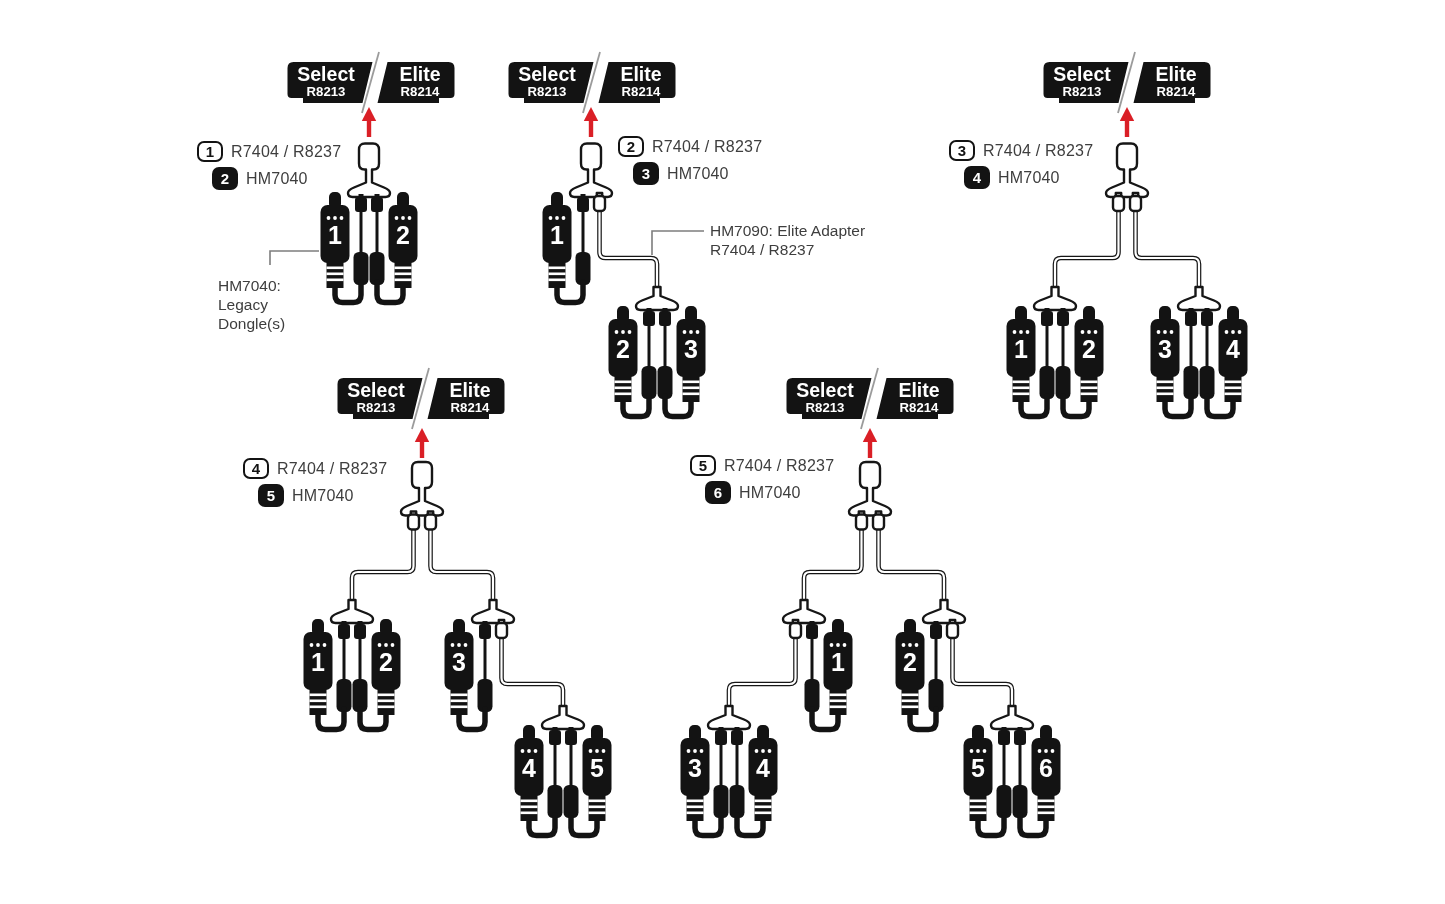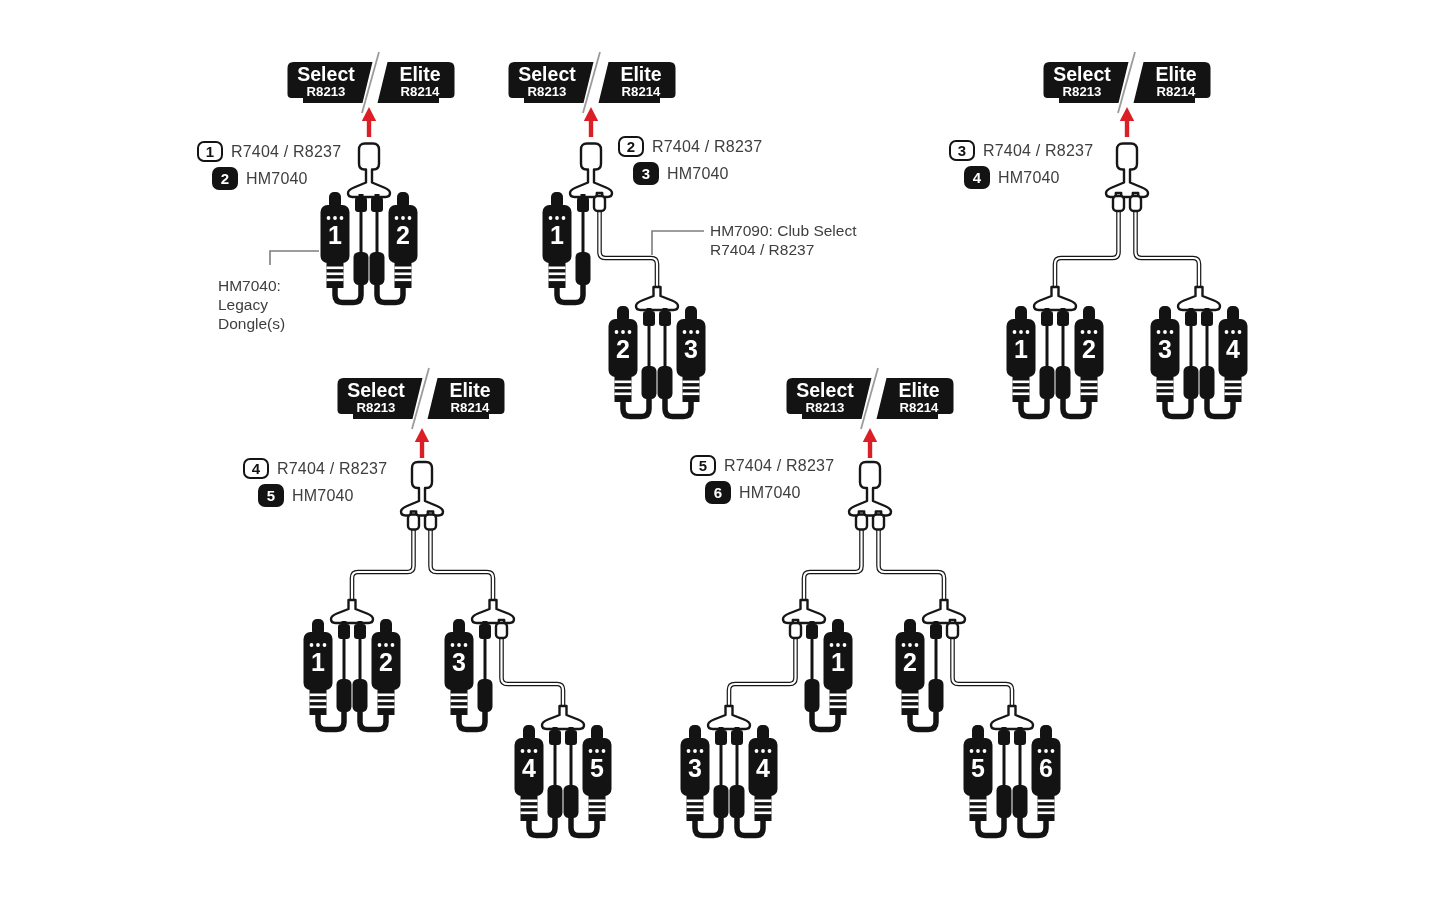--- a/index.html
+++ b/index.html
@@ -322,16 +322,16 @@
   </div>
   <div class="legend-row row2">
     <span class="chip chip-solid">6</span>
     <span class="legend-label">HM7040</span>
   </div>
 </div>
 
 <div class="annotation" style="left:218px; top:276px;">HM7040:
 Legacy
 Dongle(s)</div>
-<div class="annotation" style="left:710px; top:221px;">HM7090: Club Select
+<div class="annotation" style="left:710px; top:221px;">HM7090: Elite Adapter
 R7404 / R8237</div>
 
 </div>
 
 </body></html>

